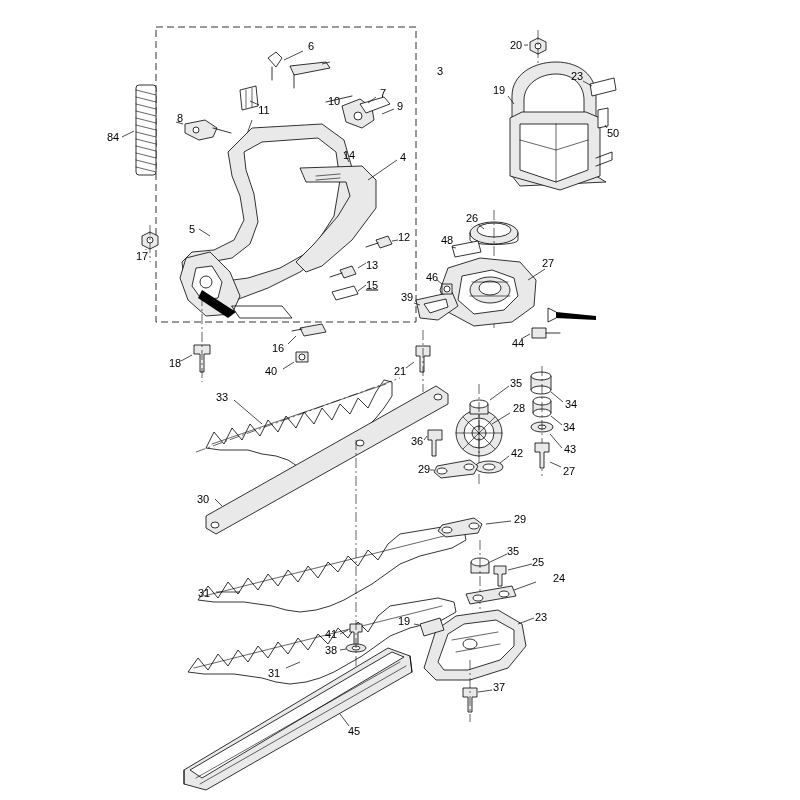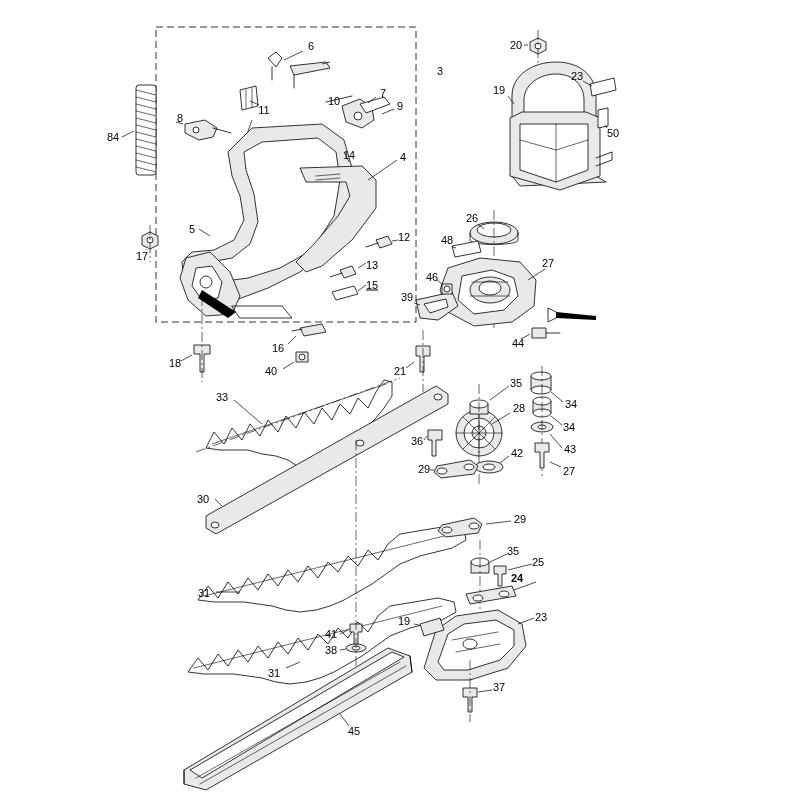--- a/index.html
+++ b/index.html
@@ -464,21 +464,21 @@
   <div class="callout" style="left:569px; top:427px;">34</div>
   <div class="callout" style="left:417px; top:441px;">36</div>
   <div class="callout" style="left:570px; top:449px;">43</div>
   <div class="callout" style="left:424px; top:469px;">29</div>
   <div class="callout" style="left:517px; top:453px;">42</div>
   <div class="callout" style="left:569px; top:471px;">27</div>
   <div class="callout" style="left:203px; top:499px;">30</div>
   <div class="callout" style="left:520px; top:519px;">29</div>
   <div class="callout" style="left:513px; top:551px;">35</div>
   <div class="callout" style="left:538px; top:562px;">25</div>
-  <div class="callout" style="left:517px; top:578px;font-weight:bold;">24</div>
+  <div class="callout" style="left:559px; top:578px;">24</div>
   <div class="callout" style="left:204px; top:593px;">31</div>
   <div class="callout" style="left:404px; top:621px;">19</div>
   <div class="callout" style="left:541px; top:617px;text-align:right;">23</div>
   <div class="callout" style="left:331px; top:634px;">41</div>
   <div class="callout" style="left:331px; top:650px;">38</div>
   <div class="callout" style="left:274px; top:673px;">31</div>
   <div class="callout" style="left:499px; top:687px;">37</div>
   <div class="callout" style="left:354px; top:731px;">45</div>
 
 </div>

